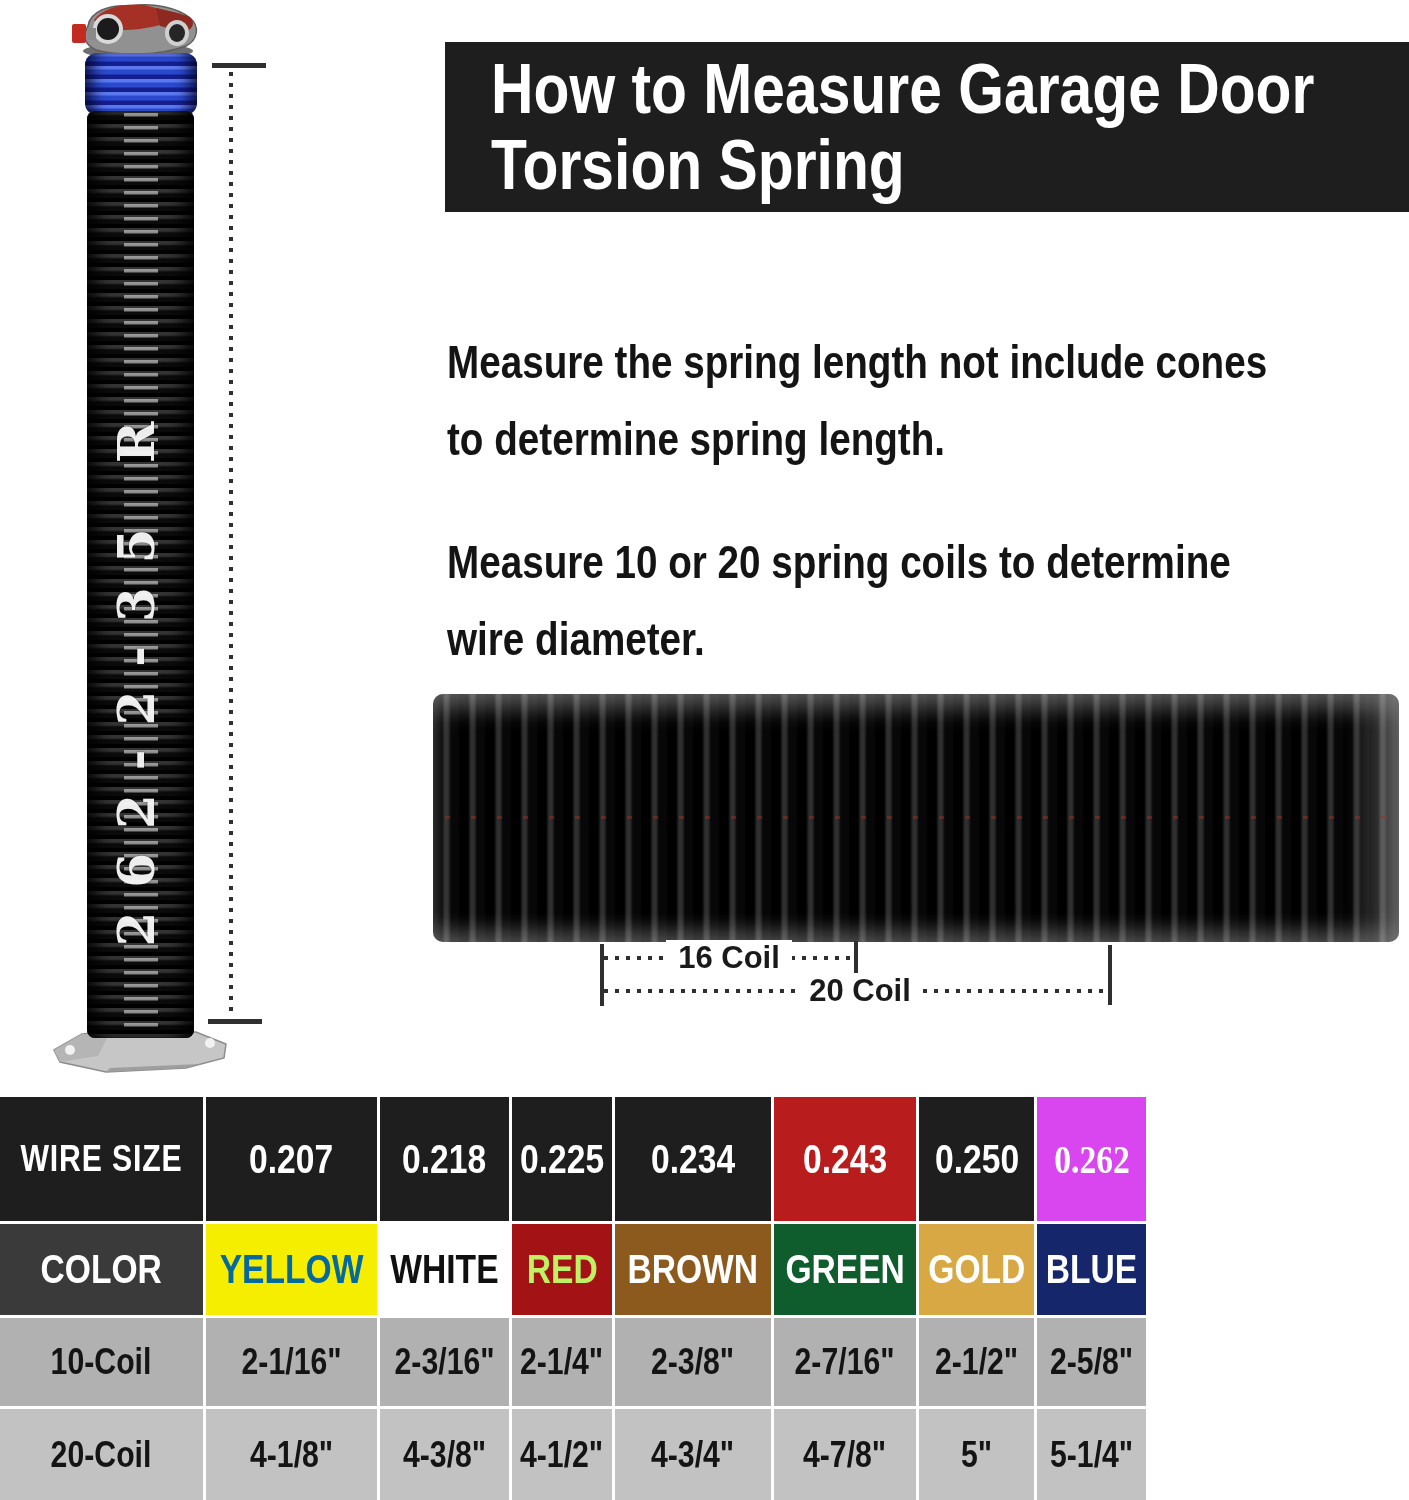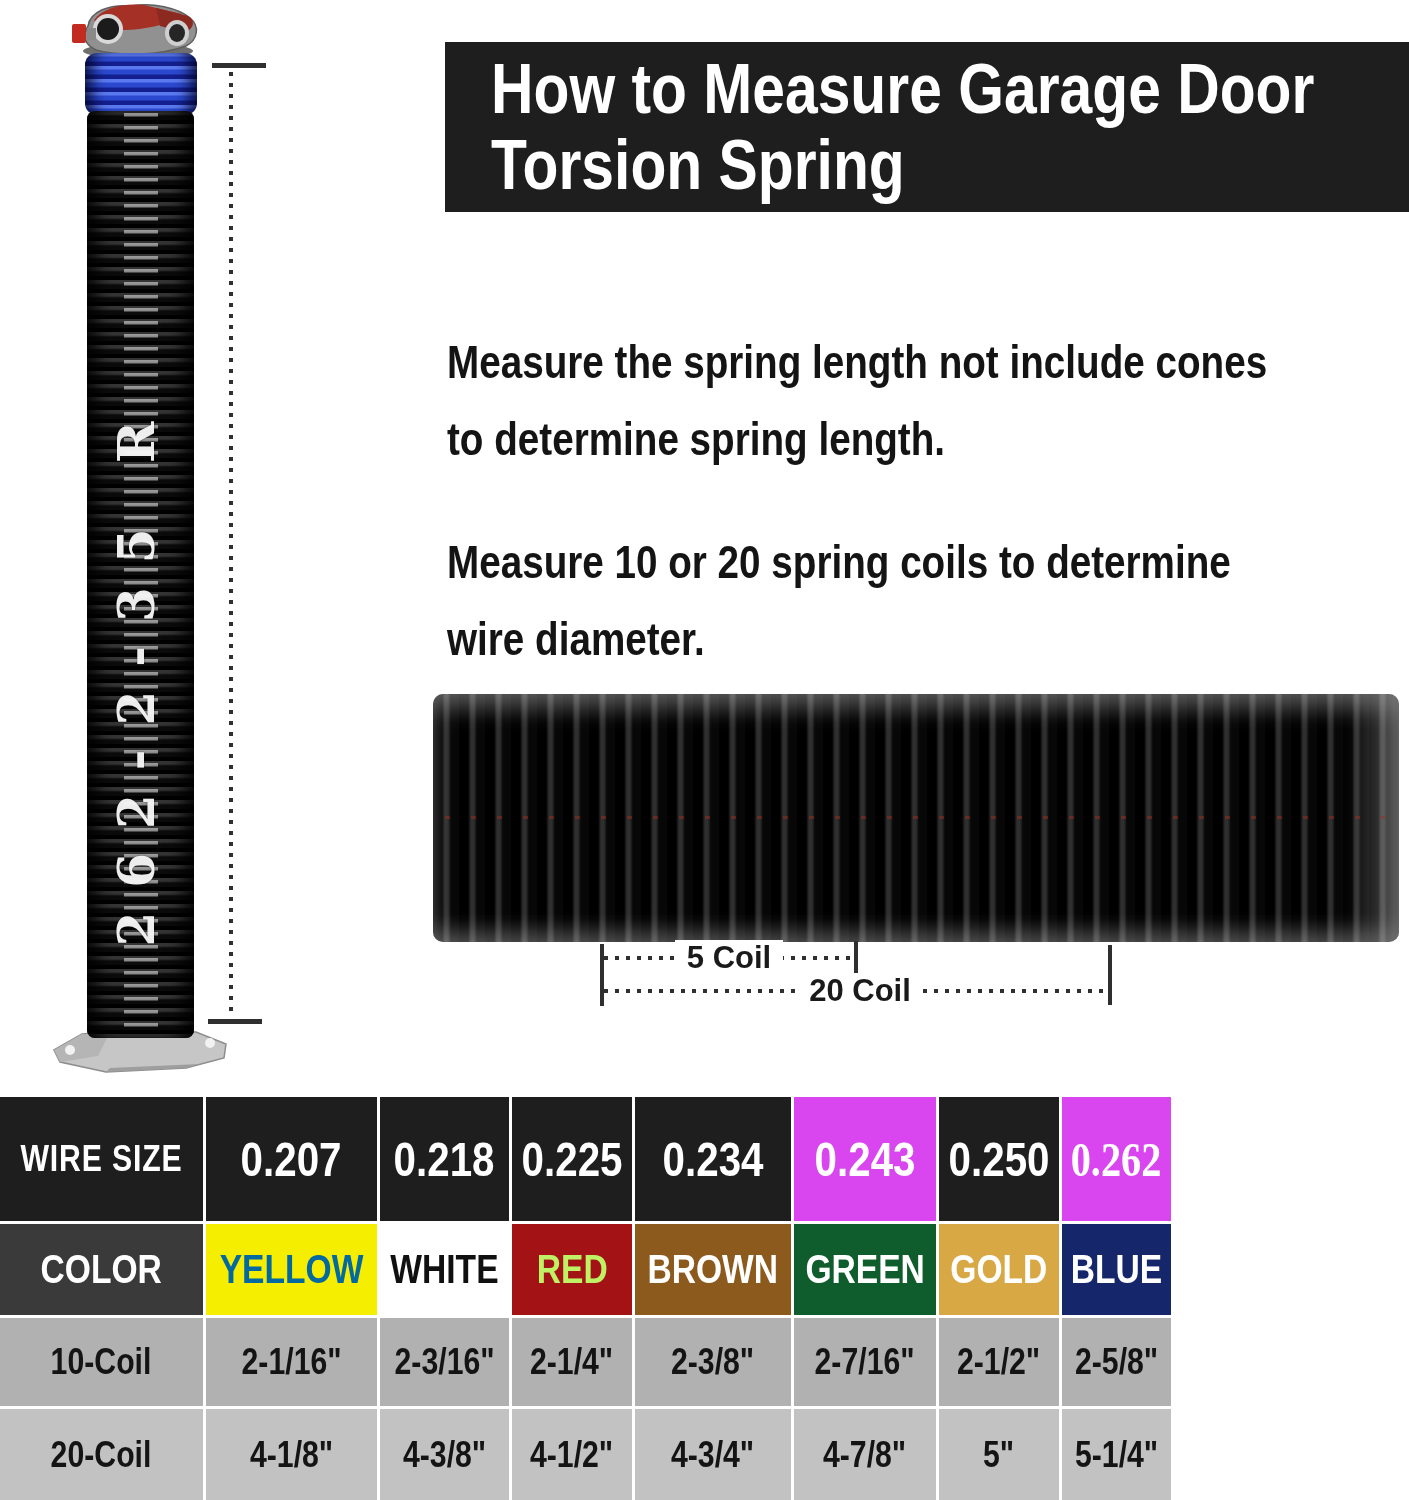--- a/index.html
+++ b/index.html
@@ -64,21 +64,21 @@
     font-weight:bold;font-size:31px;color:#1a1a1a;}
   .coil-label span{background:#ffffff;padding:0 12px;}
   .lab-10{left:604px;top:938px;width:250px;height:40px;}
   .lab-20{left:630px;top:971px;width:460px;height:40px;}
 
   
   .dtable{left:0;top:1097px;width:1115px;display:grid;
     grid-template-columns:203px repeat(7,1fr);
     grid-template-rows:124px 91px 88px 91px;gap:3px;background:#ffffff;}
   .cell{display:flex;align-items:center;justify-content:center;font-weight:bold;}
-  .r1{color:#ffffff;font-size:48px;}
+  .r1{color:#ffffff;font-size:40px;}
   .r1-label{font-size:36px;letter-spacing:1px;}
   .r2{font-size:40px;}
   .r2-label{color:#ffffff;font-size:40px;}
   .r34{color:#141414;font-size:36px;}
 </style>
 </head>
 <body>
 
 <div class="canvas">
 
@@ -126,21 +126,21 @@
     <div><span class="cndL">wire diameter.</span></div>
   </div>
 
   <div class="abs closeup"></div>
   <div class="abs closeup-mark"></div>
 
   <div class="abs tick tick-left"></div>
   <div class="abs dotline dot-10"></div>
   <div class="abs tick tick-10"></div>
   <div class="abs coil-label lab-10">
-    <span>5 Coil</span>
+    <span>16 Coil</span>
   </div>
   <div class="abs dotline dot-20"></div>
   <div class="abs tick tick-20"></div>
   <div class="abs coil-label lab-20">
     <span>20 Coil</span>
   </div>
 
   <div class="abs dtable">
 
     <div class="cell r1 r1-label" style="background-color: rgb(30, 30, 30);">
@@ -151,21 +151,21 @@
       </div>
     <div class="cell r1" style="background-color: rgb(30, 30, 30);">
         <span class="cnd">0.218</span>
       </div>
     <div class="cell r1" style="background-color: rgb(30, 30, 30);">
         <span class="cnd">0.225</span>
       </div>
     <div class="cell r1" style="background-color: rgb(30, 30, 30);">
         <span class="cnd">0.234</span>
       </div>
-    <div class="cell r1" style="background-color: #d946ef;">
+    <div class="cell r1" style="background-color: #b91c1c;">
         <span class="cnd">0.243</span>
       </div>
     <div class="cell r1" style="background-color: rgb(30, 30, 30);">
         <span class="cnd">0.250</span>
       </div>
     <div class="cell r1" style="background-color: #d946ef; font-family: Liberation Serif, serif;">
         <span class="cnd">0.262</span>
       </div>
 
     <div class="cell r2-label" style="background-color: rgb(58, 58, 58);">

